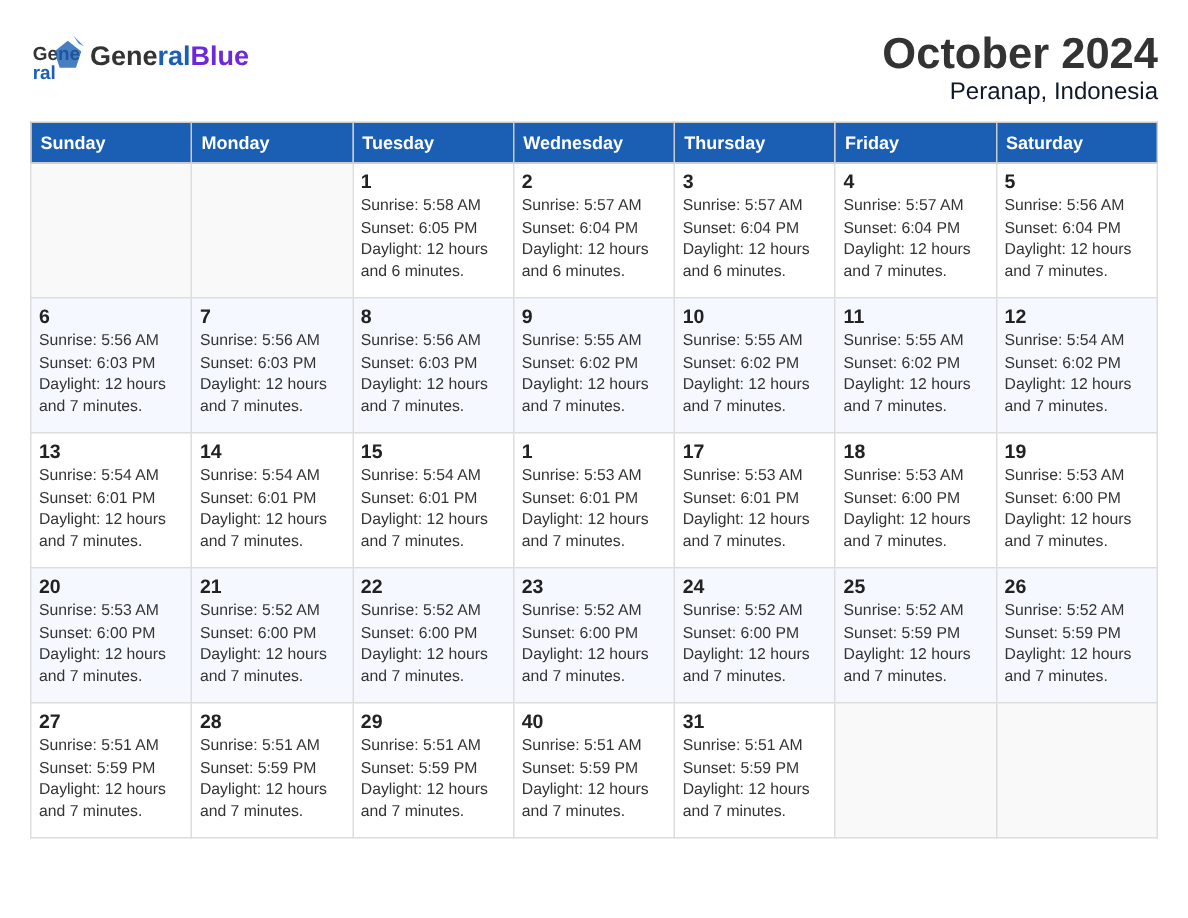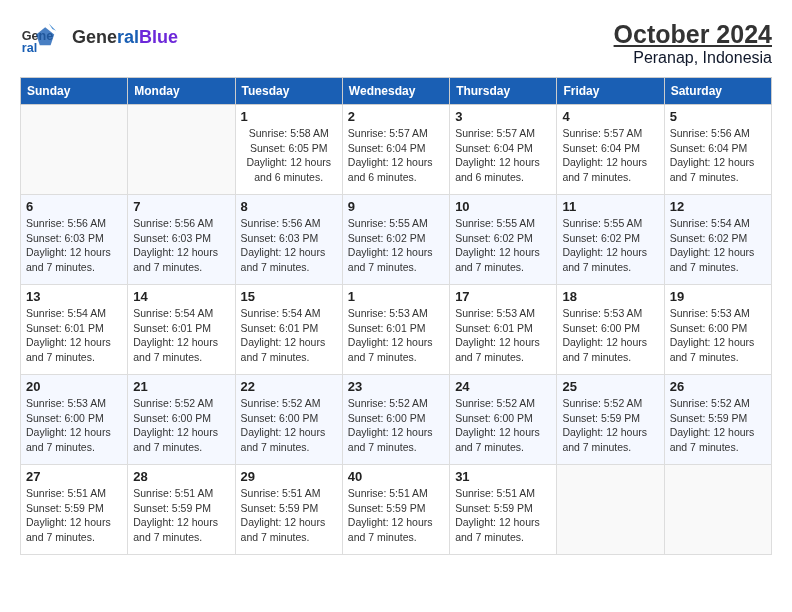--- a/index.html
+++ b/index.html
@@ -12,42 +12,41 @@
     }
     .header {
       display: flex;
       justify-content: space-between;
       align-items: flex-start;
       margin-bottom: 10px;
     }
     .logo {
       display: flex;
       align-items: center;
-      gap: 16px;
+      gap: 4px;
     }
     .logo-text {
       display: flex;
       flex-direction: row;
       font-size: 18px;
       font-weight: bold;
       color: #333;
       line-height: 1.1;
     }
     .logo-icon {
       width: 36px;
       height: 36px;
     }
     .title-area {
       text-align: right;
     }
     .month-title {
-      font-size: 25px;
+      font-size: 29px;
       font-weight: bold;
       color: #333;
-      text-decoration: underline;
     }
     .subtitle {
       font-size: 16px;
       color: #0f172a;
     }
     .calendar {
       width: 100%;
       border-collapse: collapse;
       font-size: 11px;
     }
@@ -125,21 +124,21 @@
         <th>Friday</th>
         <th>Saturday</th>
       </tr>
   </thead>
   <tbody id="calendar-body">
   <tr class="week-row">
         <td class="empty"></td>
         <td class="empty"></td>
         <td>
           <span class="day-num">1</span>
-          <div class="day-detail" style="white-space: pre-line; text-align: center;">Sunrise: 5:58 AM
+          <div class="day-detail" style="white-space: pre-line;">Sunrise: 5:58 AM
 Sunset: 6:05 PM
 Daylight: 12 hours
 and 6 minutes.</div>
         </td>
         <td>
           <span class="day-num">2</span>
           <div class="day-detail" style="white-space: pre-line;">Sunrise: 5:57 AM
 Sunset: 6:04 PM
 Daylight: 12 hours
 and 6 minutes.</div>

